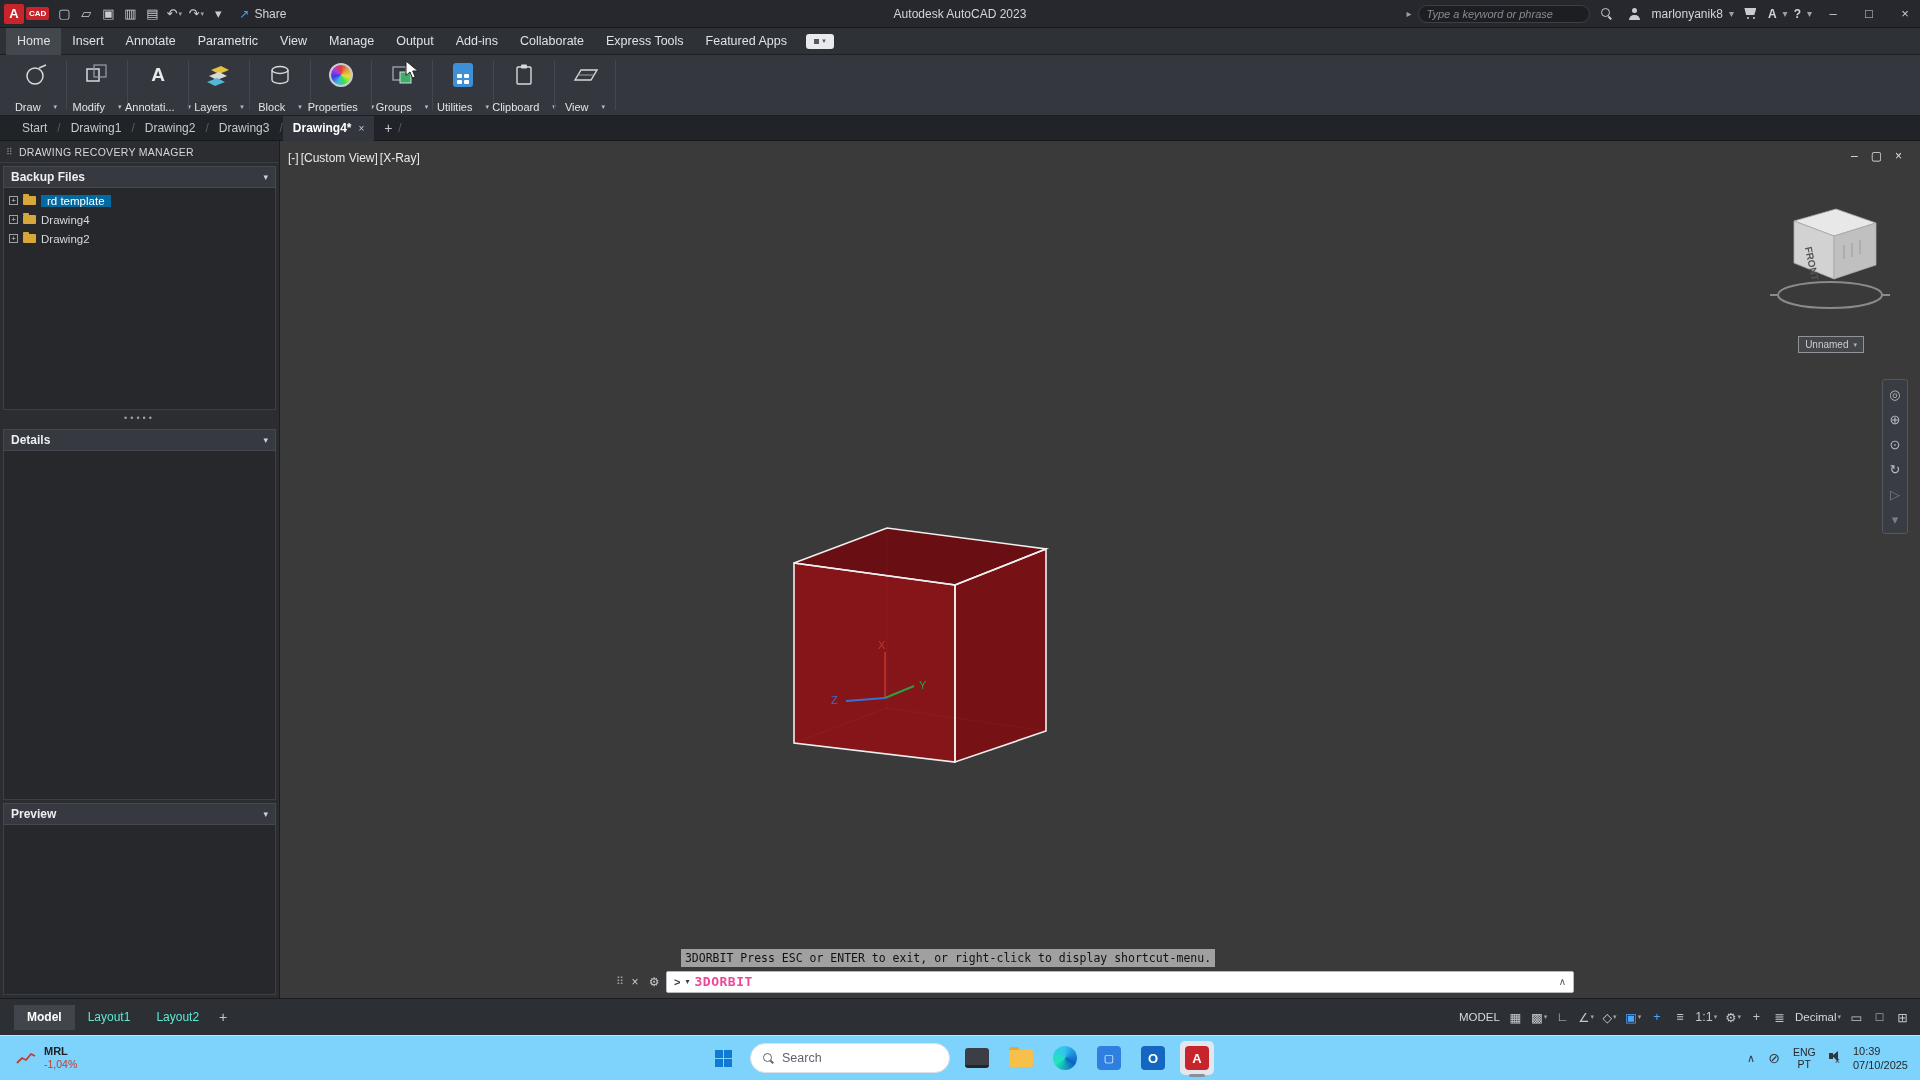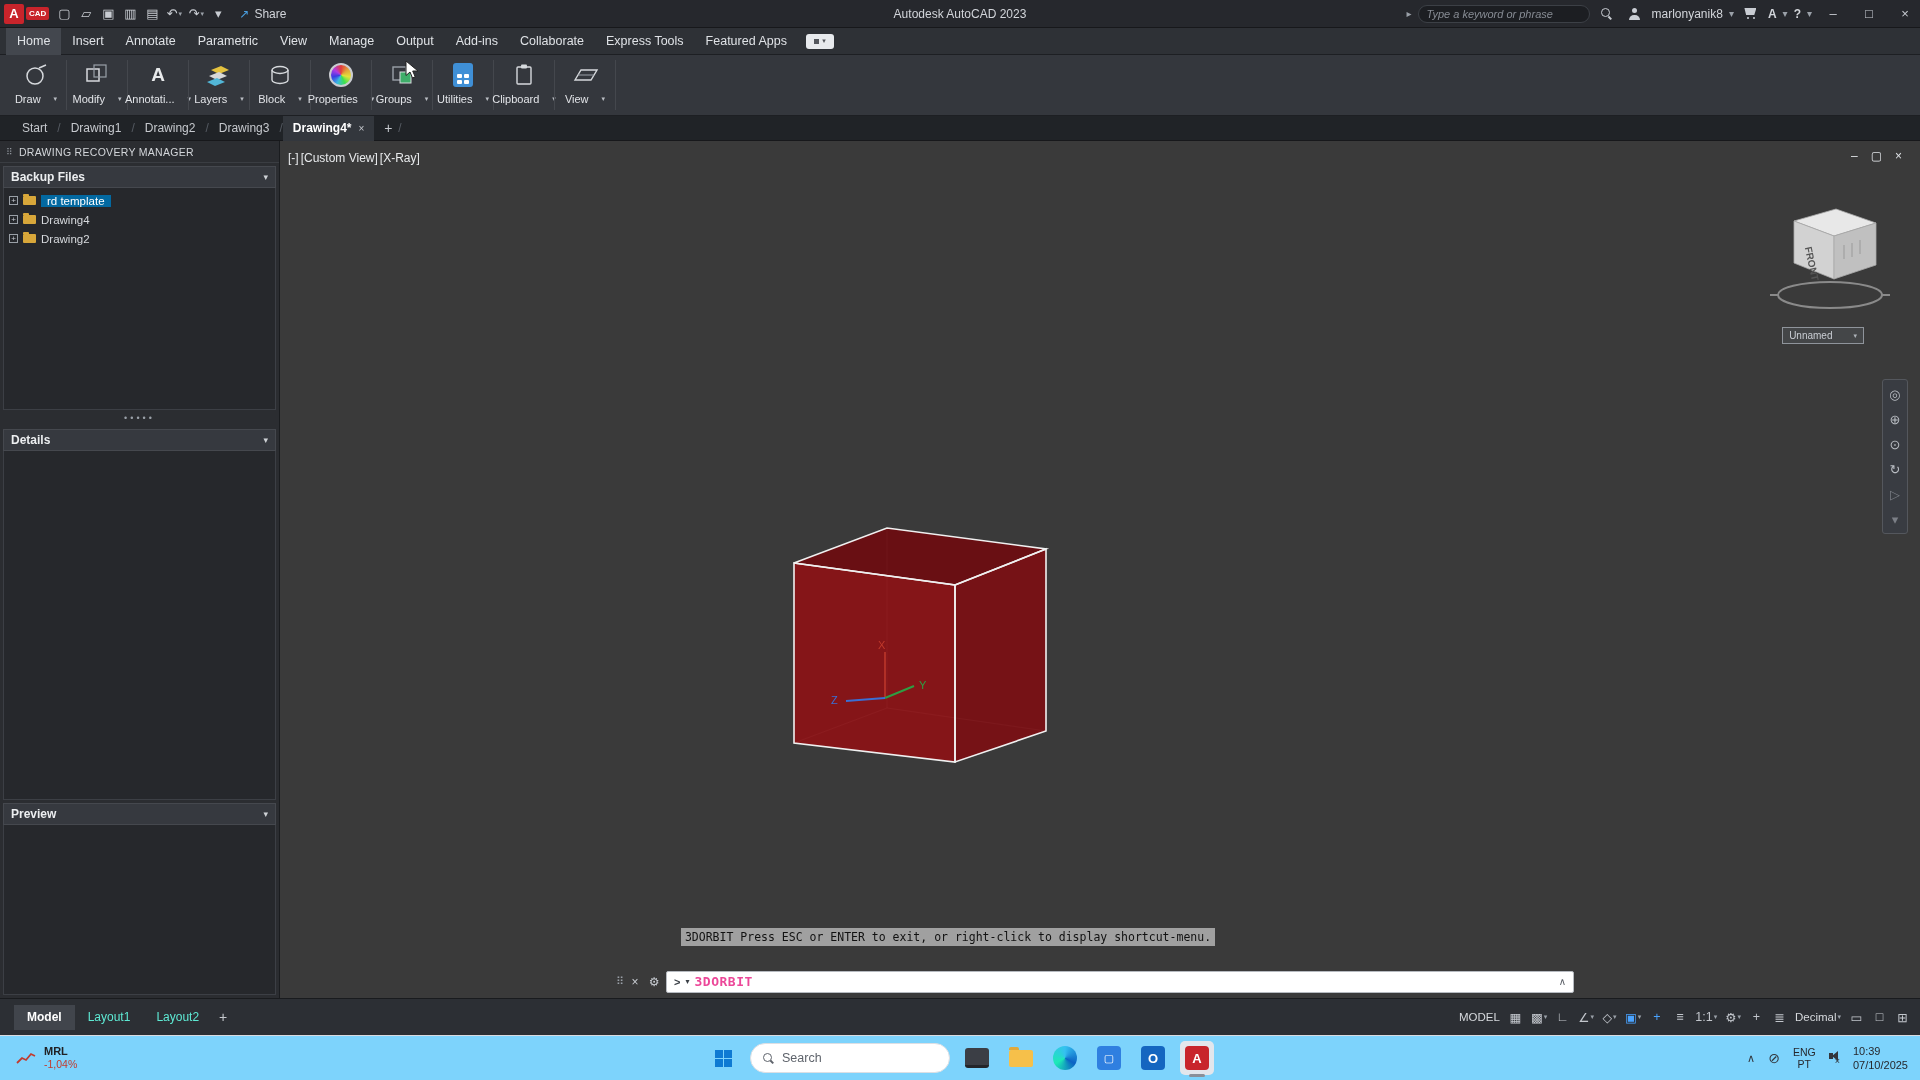--- a/index.html
+++ b/index.html
@@ -39,21 +39,21 @@
   .mtab{padding:0 11px;height:27px;display:flex;align-items:center;font-size:12.5px;color:#dfe2e6;}
   .mtab.active{background:#43474e;}
   .rpill{margin-left:8px;width:28px;height:15px;background:#e8eaed;border-radius:3px;display:flex;align-items:center;justify-content:center;gap:3px;}
   .rpill i{width:5px;height:5px;background:#54575d;display:block;}
   .rpill .dd{font-size:7px;color:#54575d;}
 
   
   .ribbon{height:61px;background:#34373d;display:flex;align-items:stretch;padding-left:6px;border-bottom:1px solid #1d1f23;}
   .panel{width:60px;display:flex;flex-direction:column;align-items:center;padding-top:4px;}
   .picon{height:32px;display:flex;align-items:center;justify-content:center;}
-  .plabel{font-size:11px;color:#e2e4e8;display:flex;align-items:center;gap:13px;margin-top:2px;white-space:nowrap;}
+  .plabel{font-size:11px;color:#e2e4e8;display:flex;align-items:center;gap:13px;margin-top:10px;white-space:nowrap;}
   .plabel .dd{font-size:7px;color:#b9bdc3;}
   .psep{width:1px;background:#44474d;margin:5px 0;}
   .wheel{width:24px;height:24px;border-radius:50%;border:2px solid #caccd1;background:conic-gradient(#e23b3b,#e2a23b,#e2e23b,#3be24f,#3bb7e2,#3b3be2,#b23be2,#e23b3b);}
   .annotA{font-size:19px;font-weight:bold;color:#e8eaec;}
   .calc{width:20px;height:24px;background:#3f8fd6;border-radius:3px;display:grid;grid-template-columns:5px 5px;grid-template-rows:4px 4px;gap:2px;align-content:end;justify-content:center;padding-bottom:3px;}
   .calc i{background:#fff;display:block;border-radius:1px;}
 
   
   .ftabs{height:25px;background:#202327;display:flex;align-items:center;padding-left:12px;border-bottom:1px solid #17181b;}
   .ftab{padding:0 10px;font-size:12px;color:#c6c9ce;height:25px;display:flex;align-items:center;gap:7px;}
@@ -78,26 +78,26 @@
   .palbox{margin:0 3px;background:#26282c;border:1px solid #3c3f45;border-top:none;}
   .palbox.details{flex:1;}
   .palbox.preview{height:170px;margin-bottom:3px;}
 
   
   .viewport{position:absolute;left:280px;top:141px;right:0;height:857px;background:#3a3a3a;overflow:hidden;}
   .vp-controls{position:absolute;left:8px;top:10px;font-size:12px;color:#e8eaec;display:flex;gap:2px;z-index:5;}
   .vp-winbtns{position:absolute;right:18px;top:8px;display:flex;gap:13px;color:#dfe2e6;font-size:12px;z-index:5;}
   .cubesvg{position:absolute;inset:0;pointer-events:none;}
   .viewcube{position:absolute;right:24px;top:58px;width:132px;height:122px;}
-  .unnamed{position:absolute;right:56px;top:186px;height:17px;border:1px solid #8f949b;background:rgba(90,94,100,.35);color:#c9cdd3;font-size:10px;display:flex;align-items:center;gap:21px;padding:0 6px;}
+  .unnamed{position:absolute;right:56px;top:195px;height:17px;border:1px solid #8f949b;background:rgba(90,94,100,.35);color:#c9cdd3;font-size:10px;display:flex;align-items:center;gap:5px;padding:0 6px;}
   .unnamed .dd{font-size:7px;color:#aeb3ba;}
   .navbar{position:absolute;right:12px;top:238px;width:26px;background:rgba(58,61,67,.92);border:1px solid #54575d;border-radius:3px;display:flex;flex-direction:column;align-items:center;padding:4px 0;gap:5px;}
   .nbtn{width:20px;height:20px;display:flex;align-items:center;justify-content:center;color:#b9bdc3;font-size:13px;}
   .nbtn.dim{color:#7b7f86;}
-  .cmd-tip{position:absolute;left:401px;top:787px;width:534px;height:18px;background:#a0a0a0;color:#111;font-family:"DejaVu Sans Mono",monospace;font-size:11.5px;display:flex;align-items:center;justify-content:center;white-space:nowrap;}
+  .cmd-tip{position:absolute;left:401px;top:808px;width:534px;height:18px;background:#a0a0a0;color:#111;font-family:"DejaVu Sans Mono",monospace;font-size:11.5px;display:flex;align-items:center;justify-content:center;white-space:nowrap;}
   .cmdbar{position:absolute;left:336px;top:829px;height:23px;display:flex;align-items:center;gap:4px;}
   .cmd-grip{color:#9aa0a8;font-size:11px;}
   .cmd-x{color:#c9cdd3;font-size:12px;width:14px;text-align:center;}
   .cmd-wrench{color:#c9cdd3;font-size:12px;width:16px;text-align:center;}
   .cmd-field{width:908px;height:22px;background:#fff;border:1px solid #b6bac0;border-radius:2px;display:flex;align-items:center;padding:0 7px;gap:5px;}
   .cmd-arrow{color:#3a3f46;font-size:11px;font-weight:bold;}
   .cmd-dd{font-size:8px;color:#3a3f46;}
   .cmd-text{font-family:"DejaVu Sans Mono",monospace;font-size:13px;font-weight:bold;color:#ec4899;letter-spacing:.5px;}
   .cmd-caret{margin-left:auto;color:#5a5e66;font-size:10px;}
 

